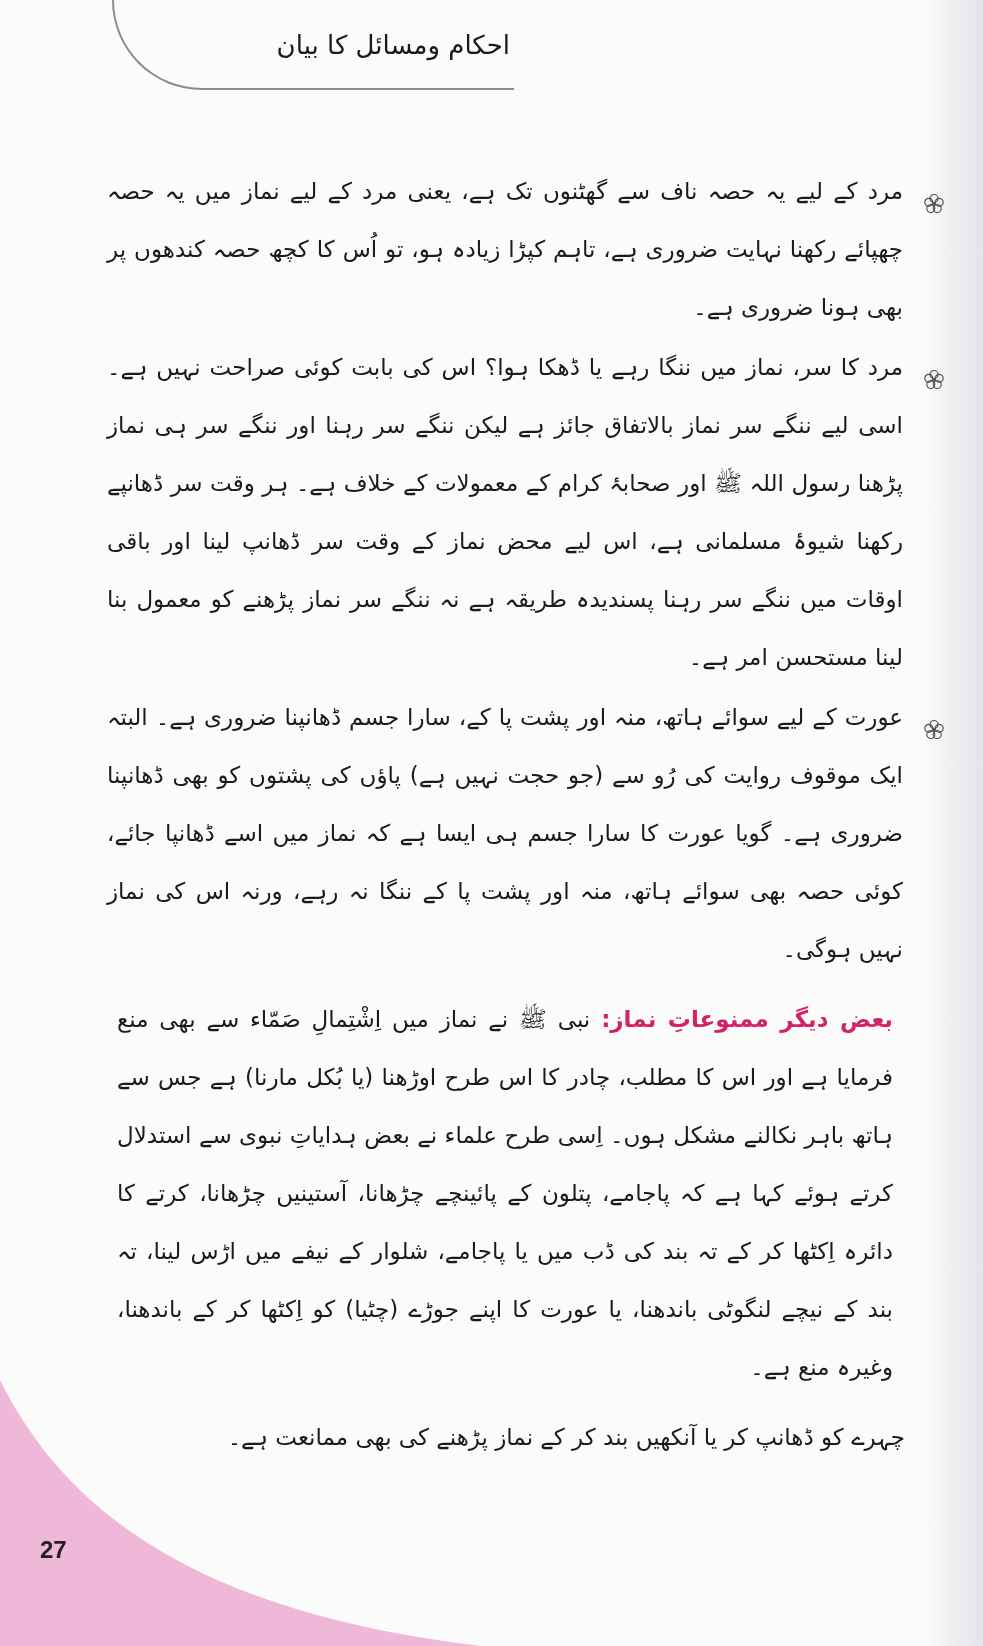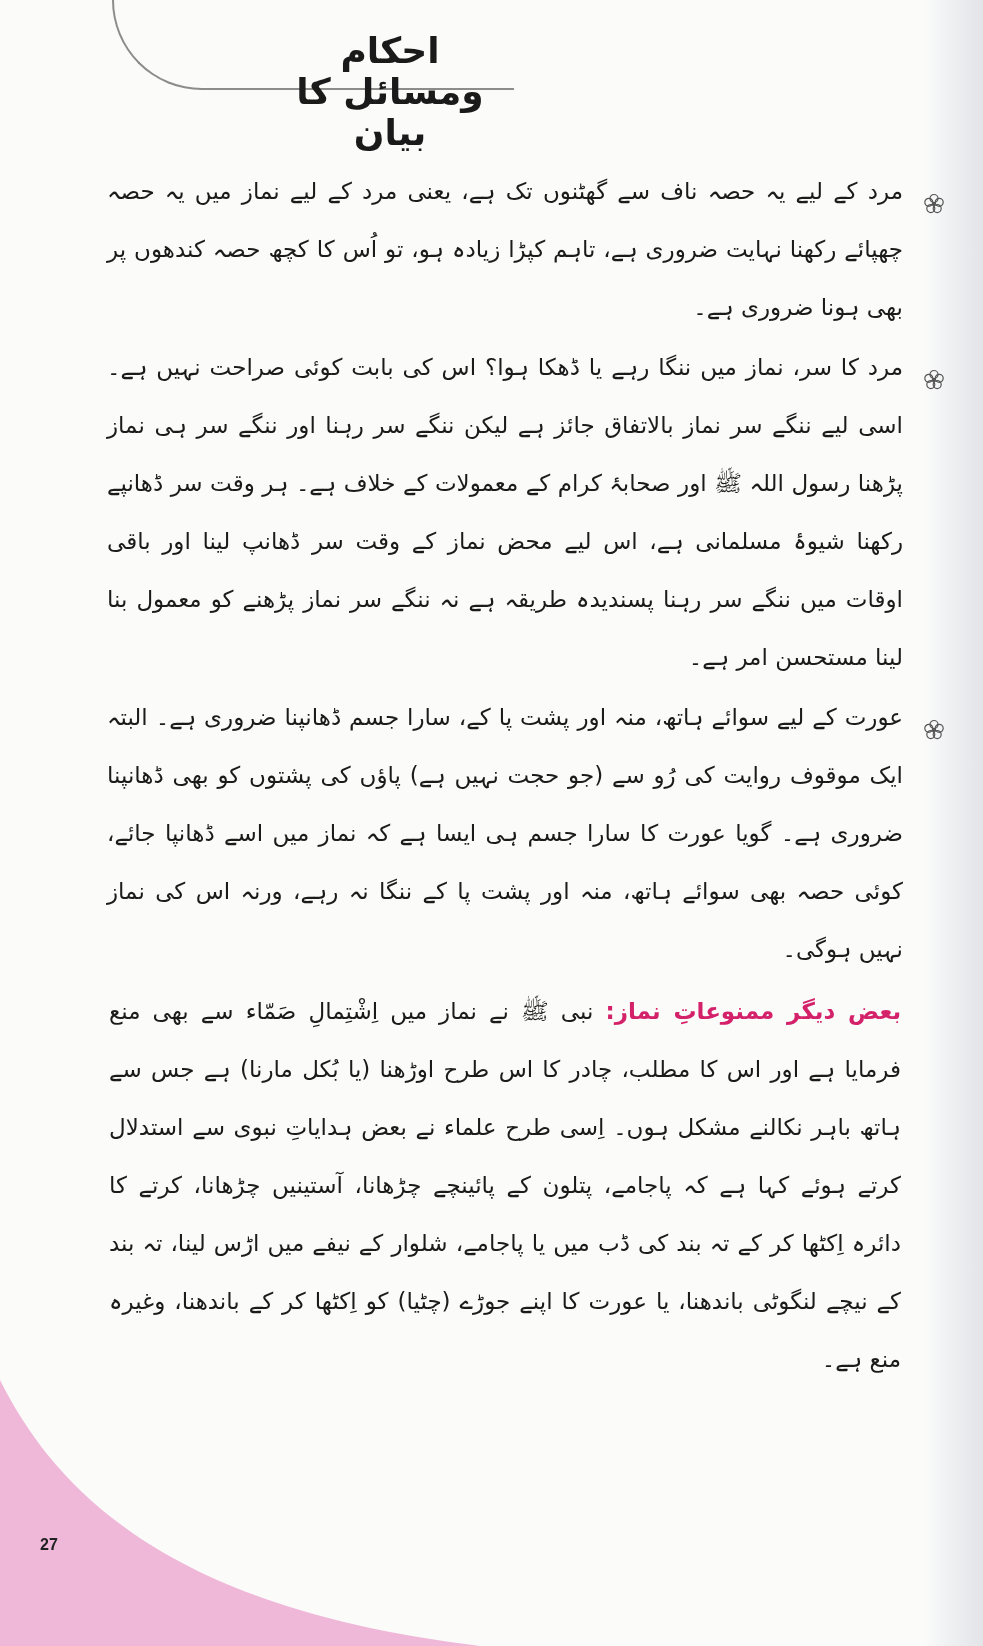--- a/index.html
+++ b/index.html
@@ -42,26 +42,25 @@
       height: 128px;
       border-left: 2px solid #8c8c8c;
       border-bottom: 2px solid #8c8c8c;
       border-bottom-left-radius: 90px;
     }
     .header-title {
       position: absolute;
       left: 270px;
       top: 30px;
       width: 240px;
-      text-align: center;
+      text-align: right;
       direction: rtl;
       font-family: "DejaVu Sans", sans-serif;
-      font-size: 36px;
+      font-size: 26px;
       color: #1a1a1a;
-      font-weight: bold;
     }
     .content {
       position: absolute;
       left: 105px;
       top: 160px;
       width: 800px;
       direction: rtl;
       text-align: justify;
       color: #1b1b1b;
       font-family: "DejaVu Sans", sans-serif;
@@ -75,36 +74,36 @@
     }
     .bullet {
       position: absolute;
       right: -42px;
       top: 16px;
       width: 22px;
       height: 22px;
       display: inline-block;
     }
     .section-para {
-      margin: 4px;
+      margin: 12px;
     }
     .section-heading {
       color: #d4226a;
       font-weight: bold;
     }
     .plain-para {
       margin: 0;
     }
     .page-number {
       position: absolute;
       left: 40px;
       top: 1536px;
       font-family: "Liberation Sans", sans-serif;
       font-weight: bold;
-      font-size: 16px;
+      font-size: 24px;
       color: #222;
     }
   </style>
 </head>
 <body>
 
 <div class="pink-wrap">
   <div class="pink-shape"></div>
 </div>
 
@@ -162,17 +161,20 @@
     </span>
     <span>عورت کے لیے سوائے ہاتھ، منہ اور پشت پا کے، سارا جسم ڈھانپنا ضروری ہے۔ البتہ ایک موقوف روایت کی رُو سے (جو حجت نہیں ہے) پاؤں کی پشتوں کو بھی ڈھانپنا ضروری ہے۔ گویا عورت کا سارا جسم ہی ایسا ہے کہ نماز میں اسے ڈھانپا جائے، کوئی حصہ بھی سوائے ہاتھ، منہ اور پشت پا کے ننگا نہ رہے، ورنہ اس کی نماز نہیں ہوگی۔</span>
   </p>
 
   <p class="section-para">
     <span class="section-heading">بعض دیگر ممنوعاتِ نماز:</span>
     <span> </span>
     <span>نبی ﷺ نے نماز میں اِشْتِمالِ صَمّاء سے بھی منع فرمایا ہے اور اس کا مطلب، چادر کا اس طرح اوڑھنا (یا بُکل مارنا) ہے جس سے ہاتھ باہر نکالنے مشکل ہوں۔ اِسی طرح علماء نے بعض ہدایاتِ نبوی سے استدلال کرتے ہوئے کہا ہے کہ پاجامے، پتلون کے پائینچے چڑھانا، آستینیں چڑھانا، کرتے کا دائرہ اِکٹھا کر کے تہ بند کی ڈب میں یا پاجامے، شلوار کے نیفے میں اڑس لینا، تہ بند کے نیچے لنگوٹی باندھنا، یا عورت کا اپنے جوڑے (چٹیا) کو اِکٹھا کر کے باندھنا، وغیرہ منع ہے۔</span>
   </p>
 
+  <p class="plain-para">
+    <span>چہرے کو ڈھانپ کر یا آنکھیں بند کر کے نماز پڑھنے کی بھی ممانعت ہے۔</span>
+  </p>
 
 
 </div>
 
 <div class="page-number">27</div>
 
 </body></html>

